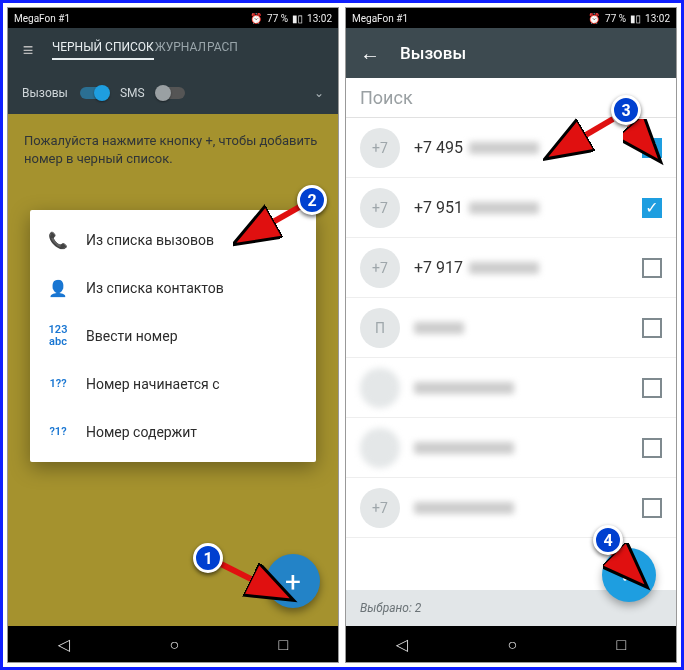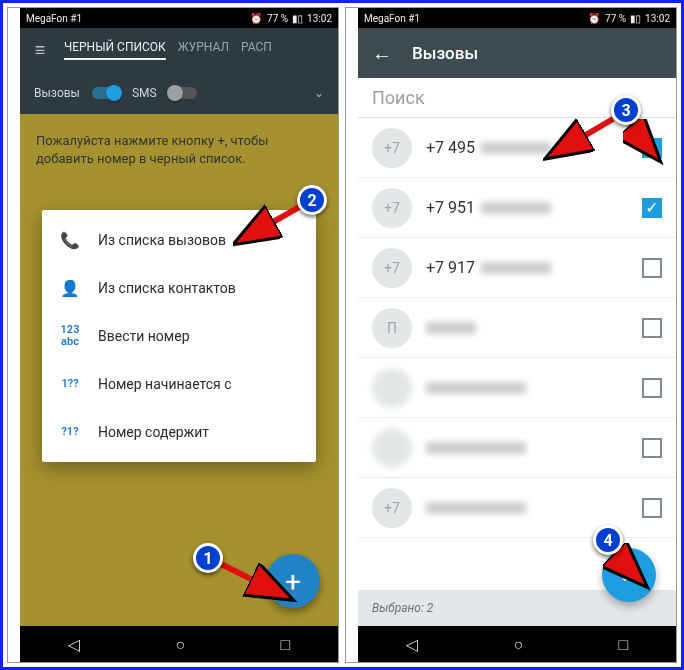--- a/index.html
+++ b/index.html
@@ -15,21 +15,20 @@
     padding: 4px;
   }
   .phone {
     flex: 1;
     border: 1px solid #999;
     display: flex;
     flex-direction: column;
     position: relative;
     overflow: hidden;
     background: #fff;
-    padding-left: 12px;
   }
   
   .status-bar {
     background: #000;
     color: #eee;
     font-size: 10px;
     height: 20px;
     display: flex;
     align-items: center;
     padding: 0 6px;
@@ -51,21 +50,21 @@
     color: #ccc;
   }
   .p1-tabbar {
     height: 44px;
     display: flex;
     align-items: center;
     padding: 0 6px;
     font-size: 12px;
   }
   .p1-hamb { width: 28px; text-align: center; color: #bbb; font-size: 18px; }
-  .p1-tabs { display: flex; gap: 12px; margin-left: 10px; color: #99a5aa; }
+  .p1-tabs { display: flex; gap: 1px; margin-left: 10px; color: #99a5aa; }
   .p1-tabs .active { color: #e8eef0; border-bottom: 2px solid #e8eef0; padding-bottom: 4px; }
   .p1-filterbar {
     height: 42px;
     display: flex;
     align-items: center;
     padding: 0 14px;
     font-size: 12px;
     gap: 12px;
     color: #cfd6d9;
   }

